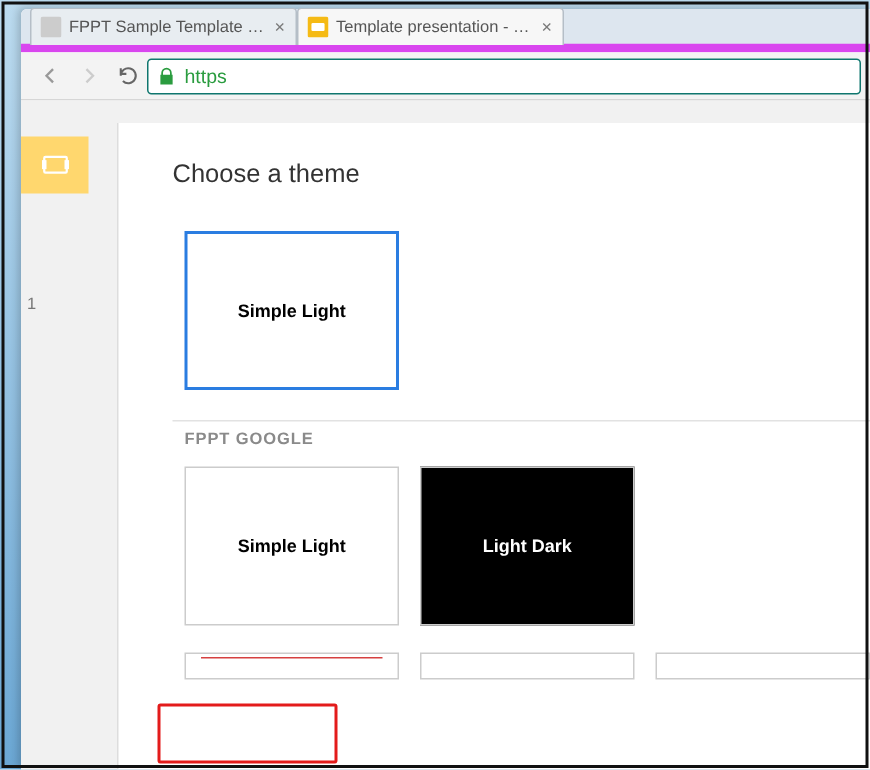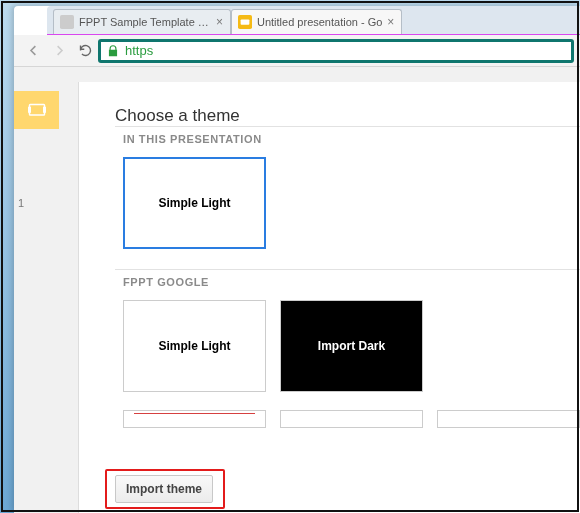--- a/index.html
+++ b/index.html
@@ -17,26 +17,25 @@
     left: 14px;
     right: 0;
     bottom: 0;
     background: #fff;
     border-top-left-radius: 4px;
     box-shadow: -2px -1px 6px rgba(0,0,0,.2);
   }
   .tab-strip {
     height: 29px;
     background: #dde6ef;
-    border-bottom: 1px solid #d946ef;
-    display: flex;
-    align-items: flex-end;
+    border-bottom: 6px solid #d946ef;
+    display: flex;
+    align-items: center;
     border-top-left-radius: 4px;
     padding-left: 6px;
-    margin-left: 33px;
   }
   .tab {
     height: 25px;
     background: #f7f7f7;
     border: 1px solid #b5bec7;
     border-bottom: none;
     border-top-left-radius: 3px;
     border-top-right-radius: 3px;
     display: flex;
     align-items: center;
@@ -81,21 +80,21 @@
     display: flex;
     align-items: center;
     justify-content: center;
     color: #777;
   }
   .nav-btn svg { width: 15px; height: 15px; }
   .url-box {
     flex: 1;
     height: 24px;
     background: #fff;
-    border: 3px solid #0f766e;
+    border: 1px solid #0f766e;
     border-radius: 3px;
     display: flex;
     align-items: center;
     padding: 0 5px;
     font-size: 13px;
     overflow: hidden;
     white-space: nowrap;
   }
   .lock-icon { width: 14px; height: 14px; margin-right: 5px; }
   .url-https { color: #2a9c3f; font-weight: 500; }
@@ -136,39 +135,40 @@
     right: 0;
     bottom: 0;
     background: #fff;
     border-left: 1px solid #ddd;
     padding: 24px 0 0 36px;
   }
   .dlg-title {
     font-size: 17px;
     color: #333;
     font-weight: 400;
+    margin-bottom: 20px;
   }
   .theme-section { margin-bottom: 10px; }
   .section-label {
     font-size: 11px;
     letter-spacing: .6px;
     color: #8a8a8a;
     font-weight: bold;
     padding: 6px 8px 4px;
     border-top: 1px solid #e2e2e2;
   }
   .theme-grid {
     display: flex;
     gap: 14px;
     padding: 8px 0 10px 8px;
     flex-wrap: wrap;
   }
   .theme-card {
     width: 143px;
-    height: 92px;
+    height: 106px;
     border: 1px solid #ccc;
     display: flex;
     align-items: center;
     justify-content: center;
     font-size: 12px;
     font-weight: bold;
     position: relative;
   }
   .theme-card.selected { border: 2px solid #2a7de1; }
   .theme-dark { background: #000; color: #fff; }
@@ -225,21 +225,21 @@
       <span class="title">FPPT Sample Template - G</span>
       <span class="close">×</span>
     </div>
     <div class="tab">
       <span class="favicon">
         <svg viewBox="0 0 16 16">
             <rect width="16" height="16" rx="2" fill="#f5ba15"></rect>
             <rect x="3" y="5" width="10" height="6" rx="1" fill="#fff"></rect>
           </svg>
       </span>
-      <span class="title">Untitled presentation - Go</span>
+      <span class="title">Template presentation - Go</span>
       <span class="close">×</span>
     </div>
   </div>
 
   <div class="addr-bar">
     <div class="nav-btn">
       <svg viewBox="0 0 24 24" fill="none" stroke="#999" stroke-width="2.5">
           <path d="M15 5l-7 7 7 7"></path>
         </svg>
     </div>
@@ -274,46 +274,42 @@
       </div>
       <div class="slide-thumb-row">
         <span class="slide-num">1</span>
       </div>
     </div>
 
     <div class="dialog">
       <div class="dlg-title">Choose a theme</div>
 
       <div class="theme-section">
-        <div class="section-label">IN THIS PRESENTATION</div>
         <div class="theme-grid">
           <div class="theme-card selected">
             <span>Simple Light</span>
           </div>
         </div>
       </div>
 
       <div class="theme-section">
         <div class="section-label">FPPT GOOGLE</div>
         <div class="theme-grid">
           <div class="theme-card">
             <span>Simple Light</span>
           </div>
           <div class="theme-card theme-dark">
-            <span>Import Dark</span>
+            <span>Light Dark</span>
           </div>
         </div>
         <div class="theme-grid theme-row2">
           <div class="theme-card"></div>
           <div class="theme-card"></div>
           <div class="theme-card"></div>
         </div>
       </div>
 
-      <div class="dlg-footer">
-        <span class="import-btn">Import theme</span>
-      </div>
       <div class="red-callout"></div>
     </div>
   </div>
 </div>
 
 <div class="outer-border"></div>
 
 </body></html>

